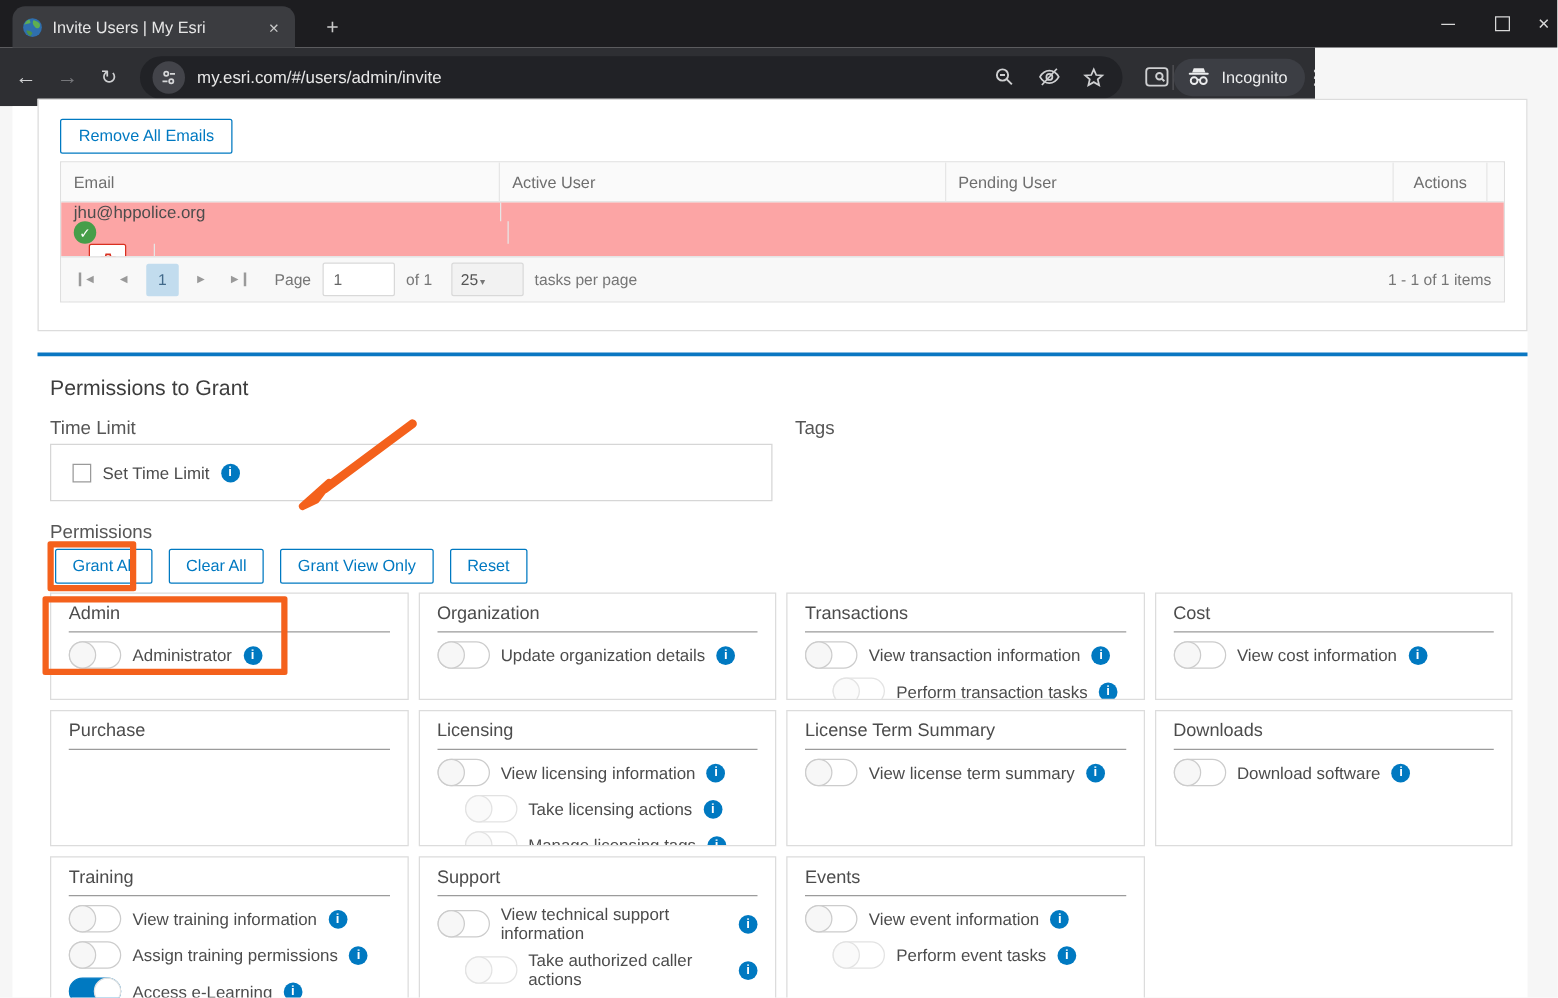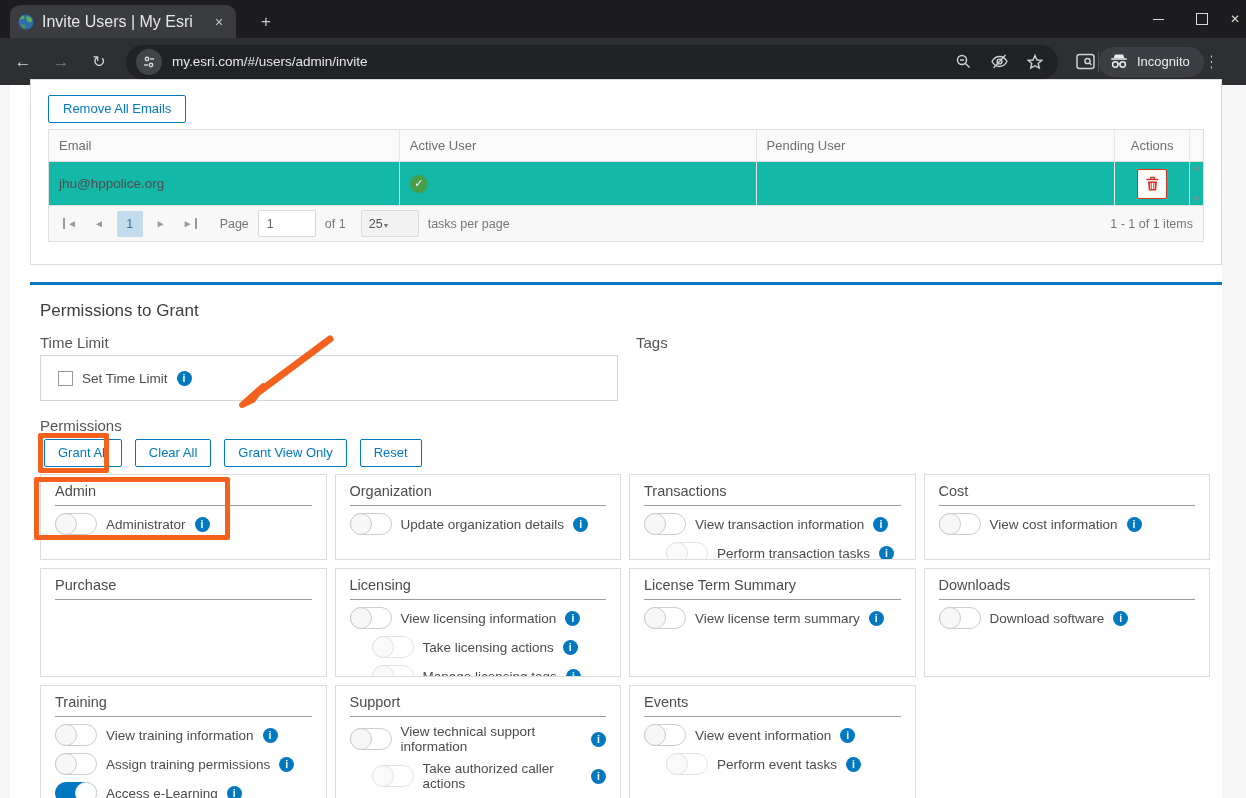--- a/index.html
+++ b/index.html
@@ -4,35 +4,35 @@
 <style>
   * { box-sizing: border-box; margin: 0; padding: 0; }
   html,body { width:1246px; height:798px; overflow:hidden; background:#f6f6f6;
               font-family:"Liberation Sans", sans-serif; }
   .screen { position:relative; width:1246px; height:798px; }
 
   
   .tabstrip { position:absolute; left:0; top:0; width:1246px; height:38px; background:#1d1d20; }
   .tab { position:absolute; left:10px; top:5px; width:226px; height:33px; background:#3b3c40;
          border-radius:10px 10px 0 0; display:flex; align-items:center; padding:0 8px; gap:8px; }
-  .tab-title { color:#e6e6e6; font-size:16px; flex:1; white-space:nowrap; overflow:hidden; }
+  .tab-title { color:#e6e6e6; font-size:13px; flex:1; white-space:nowrap; overflow:hidden; }
   .tab-close { color:#c9c9c9; font-size:14px; width:18px; height:18px; line-height:18px;
                text-align:center; border-radius:50%; }
   .tab-close::before { content:"\00D7"; }
   .newtab { position:absolute; left:254px; top:10px; color:#c9c9c9; font-size:17px; width:24px;
             height:24px; line-height:23px; text-align:center; border-radius:50%; }
   .newtab::before { content:"+"; }
   .win-controls { position:absolute; right:0; top:0; height:38px; display:flex; align-items:center; }
   .win-btn { width:44px; height:38px; display:flex; align-items:center; justify-content:center; color:#d8d8d8; }
   .win-min::before { content:""; width:11px; border-top:1.5px solid #d8d8d8; }
   .win-max::before { content:""; width:10px; height:10px; border:1.5px solid #d8d8d8; }
   .win-close { width:22px; overflow:hidden; justify-content:flex-start; padding-left:6px; }
   .win-close::before { content:"\2715"; font-size:12px; }
 
-  .toolbar { position:absolute; left:0; top:38px; width:1246px; height:47px; background:#2e2f33;
+  .toolbar { position:absolute; left:0; top:38px; width:1052px; height:47px; background:#2e2f33;
              display:flex; align-items:center; }
   .nav-ico { width:30px; height:30px; display:flex; align-items:center; justify-content:center;
              font-size:17px; color:#cfd0d2; margin-left:8px; border-radius:50%; }
   .nav-ico.dim { color:#76777b; }
   .ico-back::before { content:"\2190"; }
   .ico-fwd::before { content:"\2192"; }
   .ico-reload::before { content:"\21BB"; font-size:16px; }
   .addressbar { margin-left:12px; width:932px; height:34px; background:#212226; border-radius:17px;
                 display:flex; align-items:center; padding:0 10px; gap:10px; }
   .tune-circle { width:26px; height:26px; border-radius:50%; background:#43444a;
@@ -50,21 +50,21 @@
   
   .content { position:absolute; left:0; top:85px; width:1246px; height:713px; background:#f6f6f6; }
   .panel { position:absolute; left:10px; top:0; width:1212px; height:713px; background:#fff; }
 
   .outer-card { position:absolute; left:30px; top:-6px; width:1192px; height:186px;
                 background:#fff; border:1px solid #dcdcdc; padding:15px 17px 0; }
   .btn-outline { display:inline-block; background:#fff; border:1px solid #0079c1; color:#0079c1;
                  font-size:13px; padding:6px 14px; border-radius:2px; height:28px; line-height:14px; }
   .grid-table { margin-top:6px; border:1px solid #dfdfdf; display:flex; flex-direction:column; }
   .g-head { display:flex; height:32px; background:#fafafa; border-bottom:1px solid #dfdfdf; }
-  .g-row  { display:flex; height:43px; background:#14b8a6; }
+  .g-row  { display:flex; height:43px; background:#fca5a5;flex-direction:column; }
   .g-cell { display:flex; align-items:center; padding-left:10px; font-size:13px; color:#6e6e6e;
             border-right:1px solid #e6e6e6; }
   .g-row .g-cell { color:#4c4c4c; font-size:13.5px; }
   .c-email { width:352px; } .c-active { width:358px; } .c-pending { width:360px; }
   .c-actions { width:75px; justify-content:center; padding-left:0; }
   .c-scroll { width:13px; border-right:none; flex-direction:column; justify-content:space-between;
               padding:2px 0; align-items:center; }
   .scroll-arrow { color:#8a8a8a; font-size:8px; line-height:8px; }
   .sa-up::before { content:"\25B2"; } .sa-down::before { content:"\25BC"; }
   .check-circle { width:18px; height:18px; border-radius:50%; background:#469e49; color:#fff;

